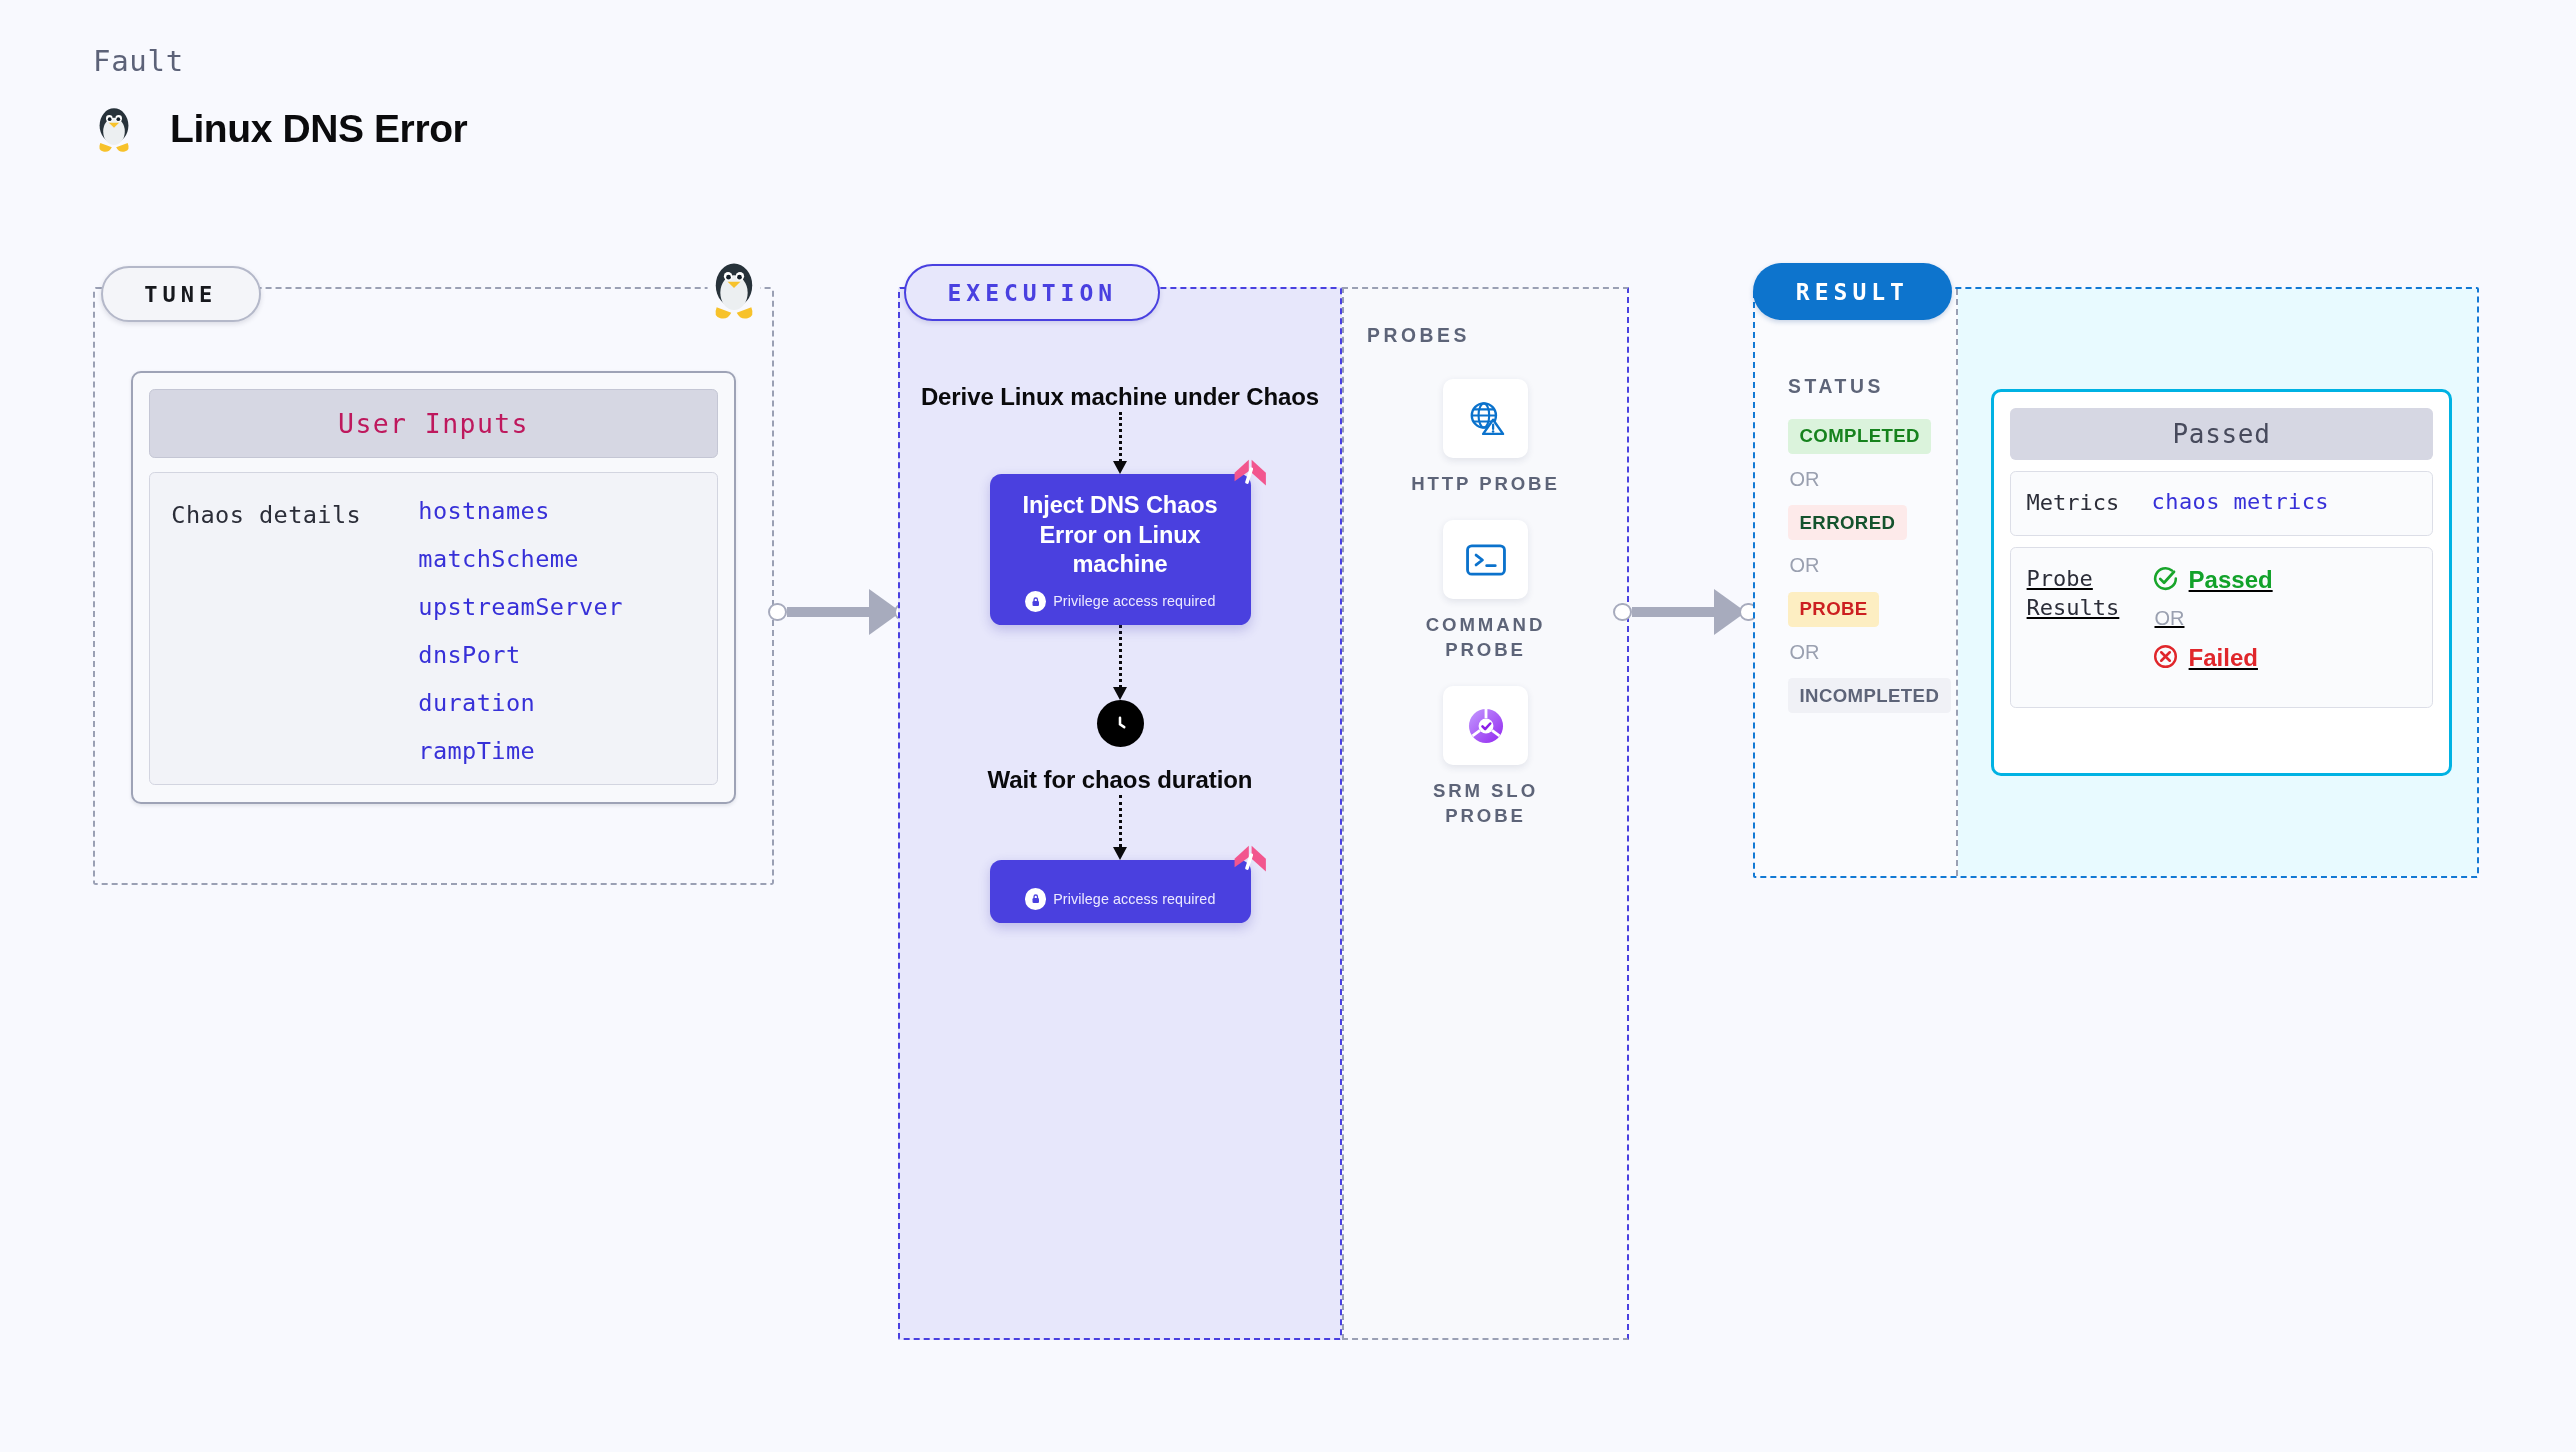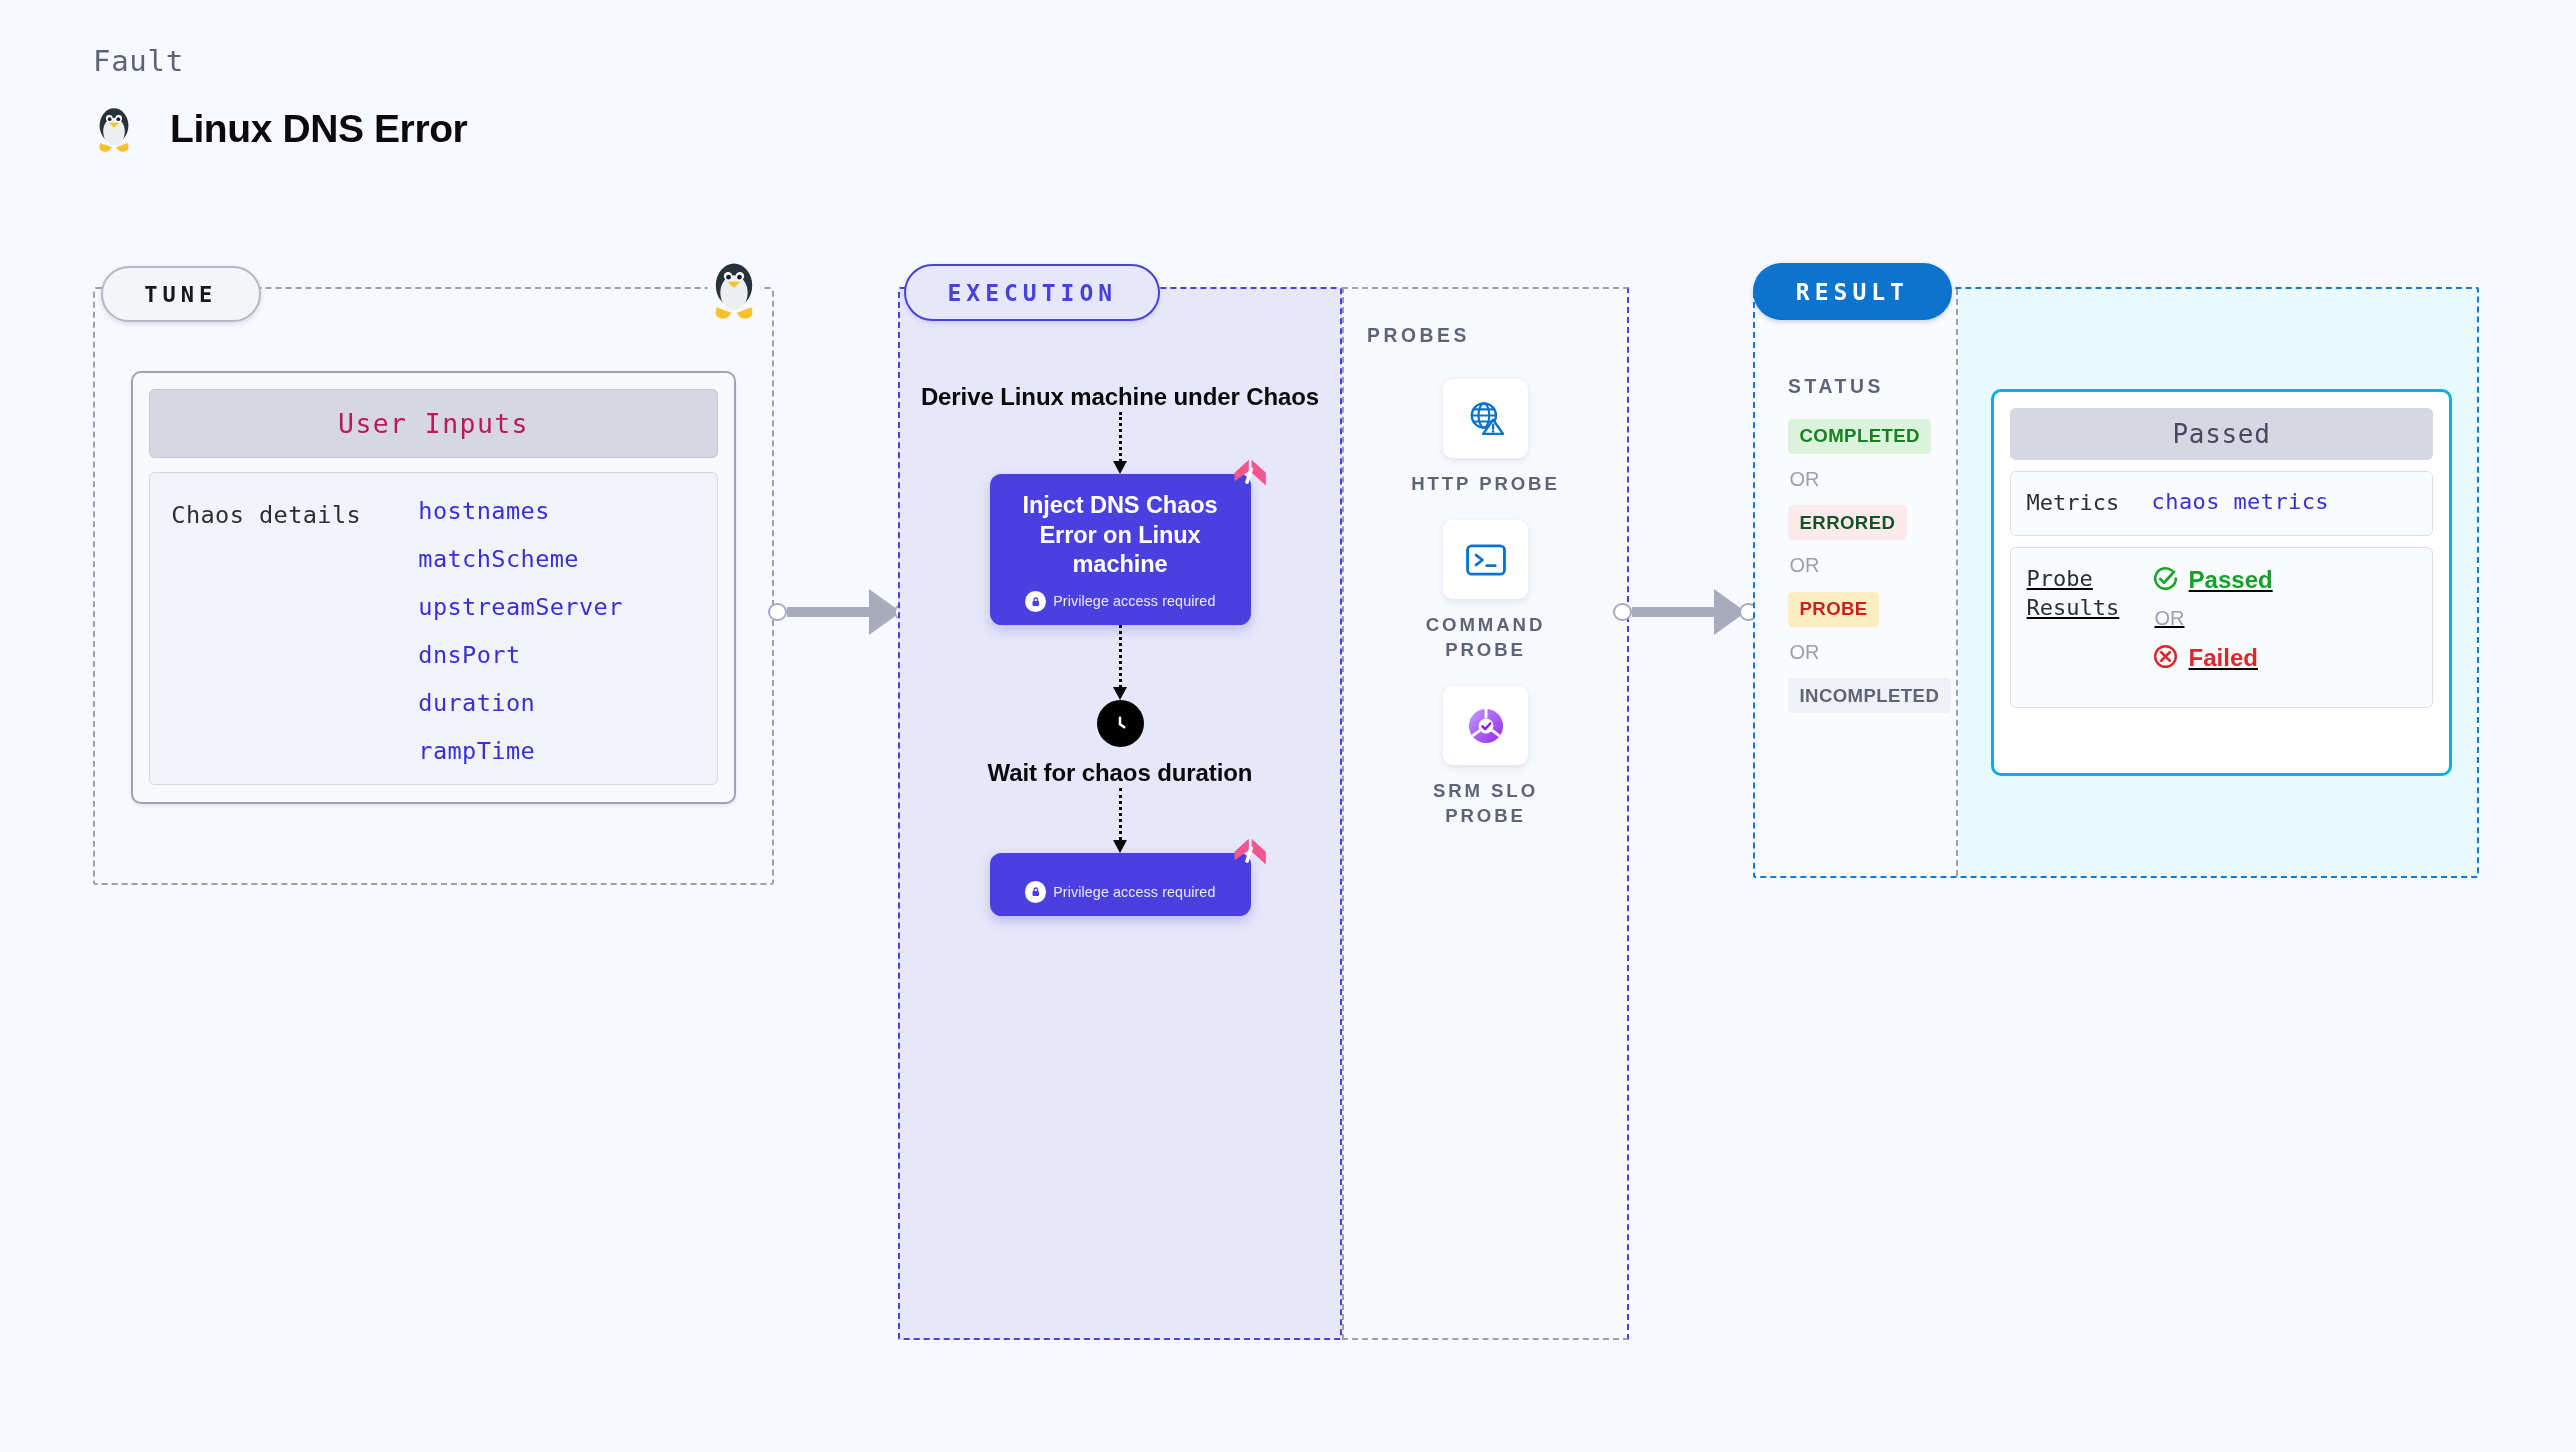--- a/index.html
+++ b/index.html
@@ -329,21 +329,21 @@
     <div class="dotted-arrow">
       <div class="line" style="height:63px;"></div>
       <div class="head"></div>
     </div>
 
     <div class="clock-icon">
       <svg width="24" height="24" viewBox="0 0 34 34">
         <path d="M17 8 V17.5 L23 21.5" stroke="#ffffff" stroke-width="3.6" fill="none" stroke-linecap="round"></path>
       </svg>
     </div>
-    <div class="flow-text" style="margin-top:11px;">Wait for chaos duration</div>
+    <div class="flow-text" style="margin-top:18px;">Wait for chaos duration</div>
 
     <div class="dotted-arrow">
       <div class="line" style="height:52px;"></div>
       <div class="head"></div>
     </div>
 
     <div class="chaos-node">
       <span class="harness-mark">
         <svg width="39" height="37" viewBox="0 0 54 52">
           <path d="M6 22 L26 4 L26 20 L6 34 Z" fill="#f2568e"></path>

